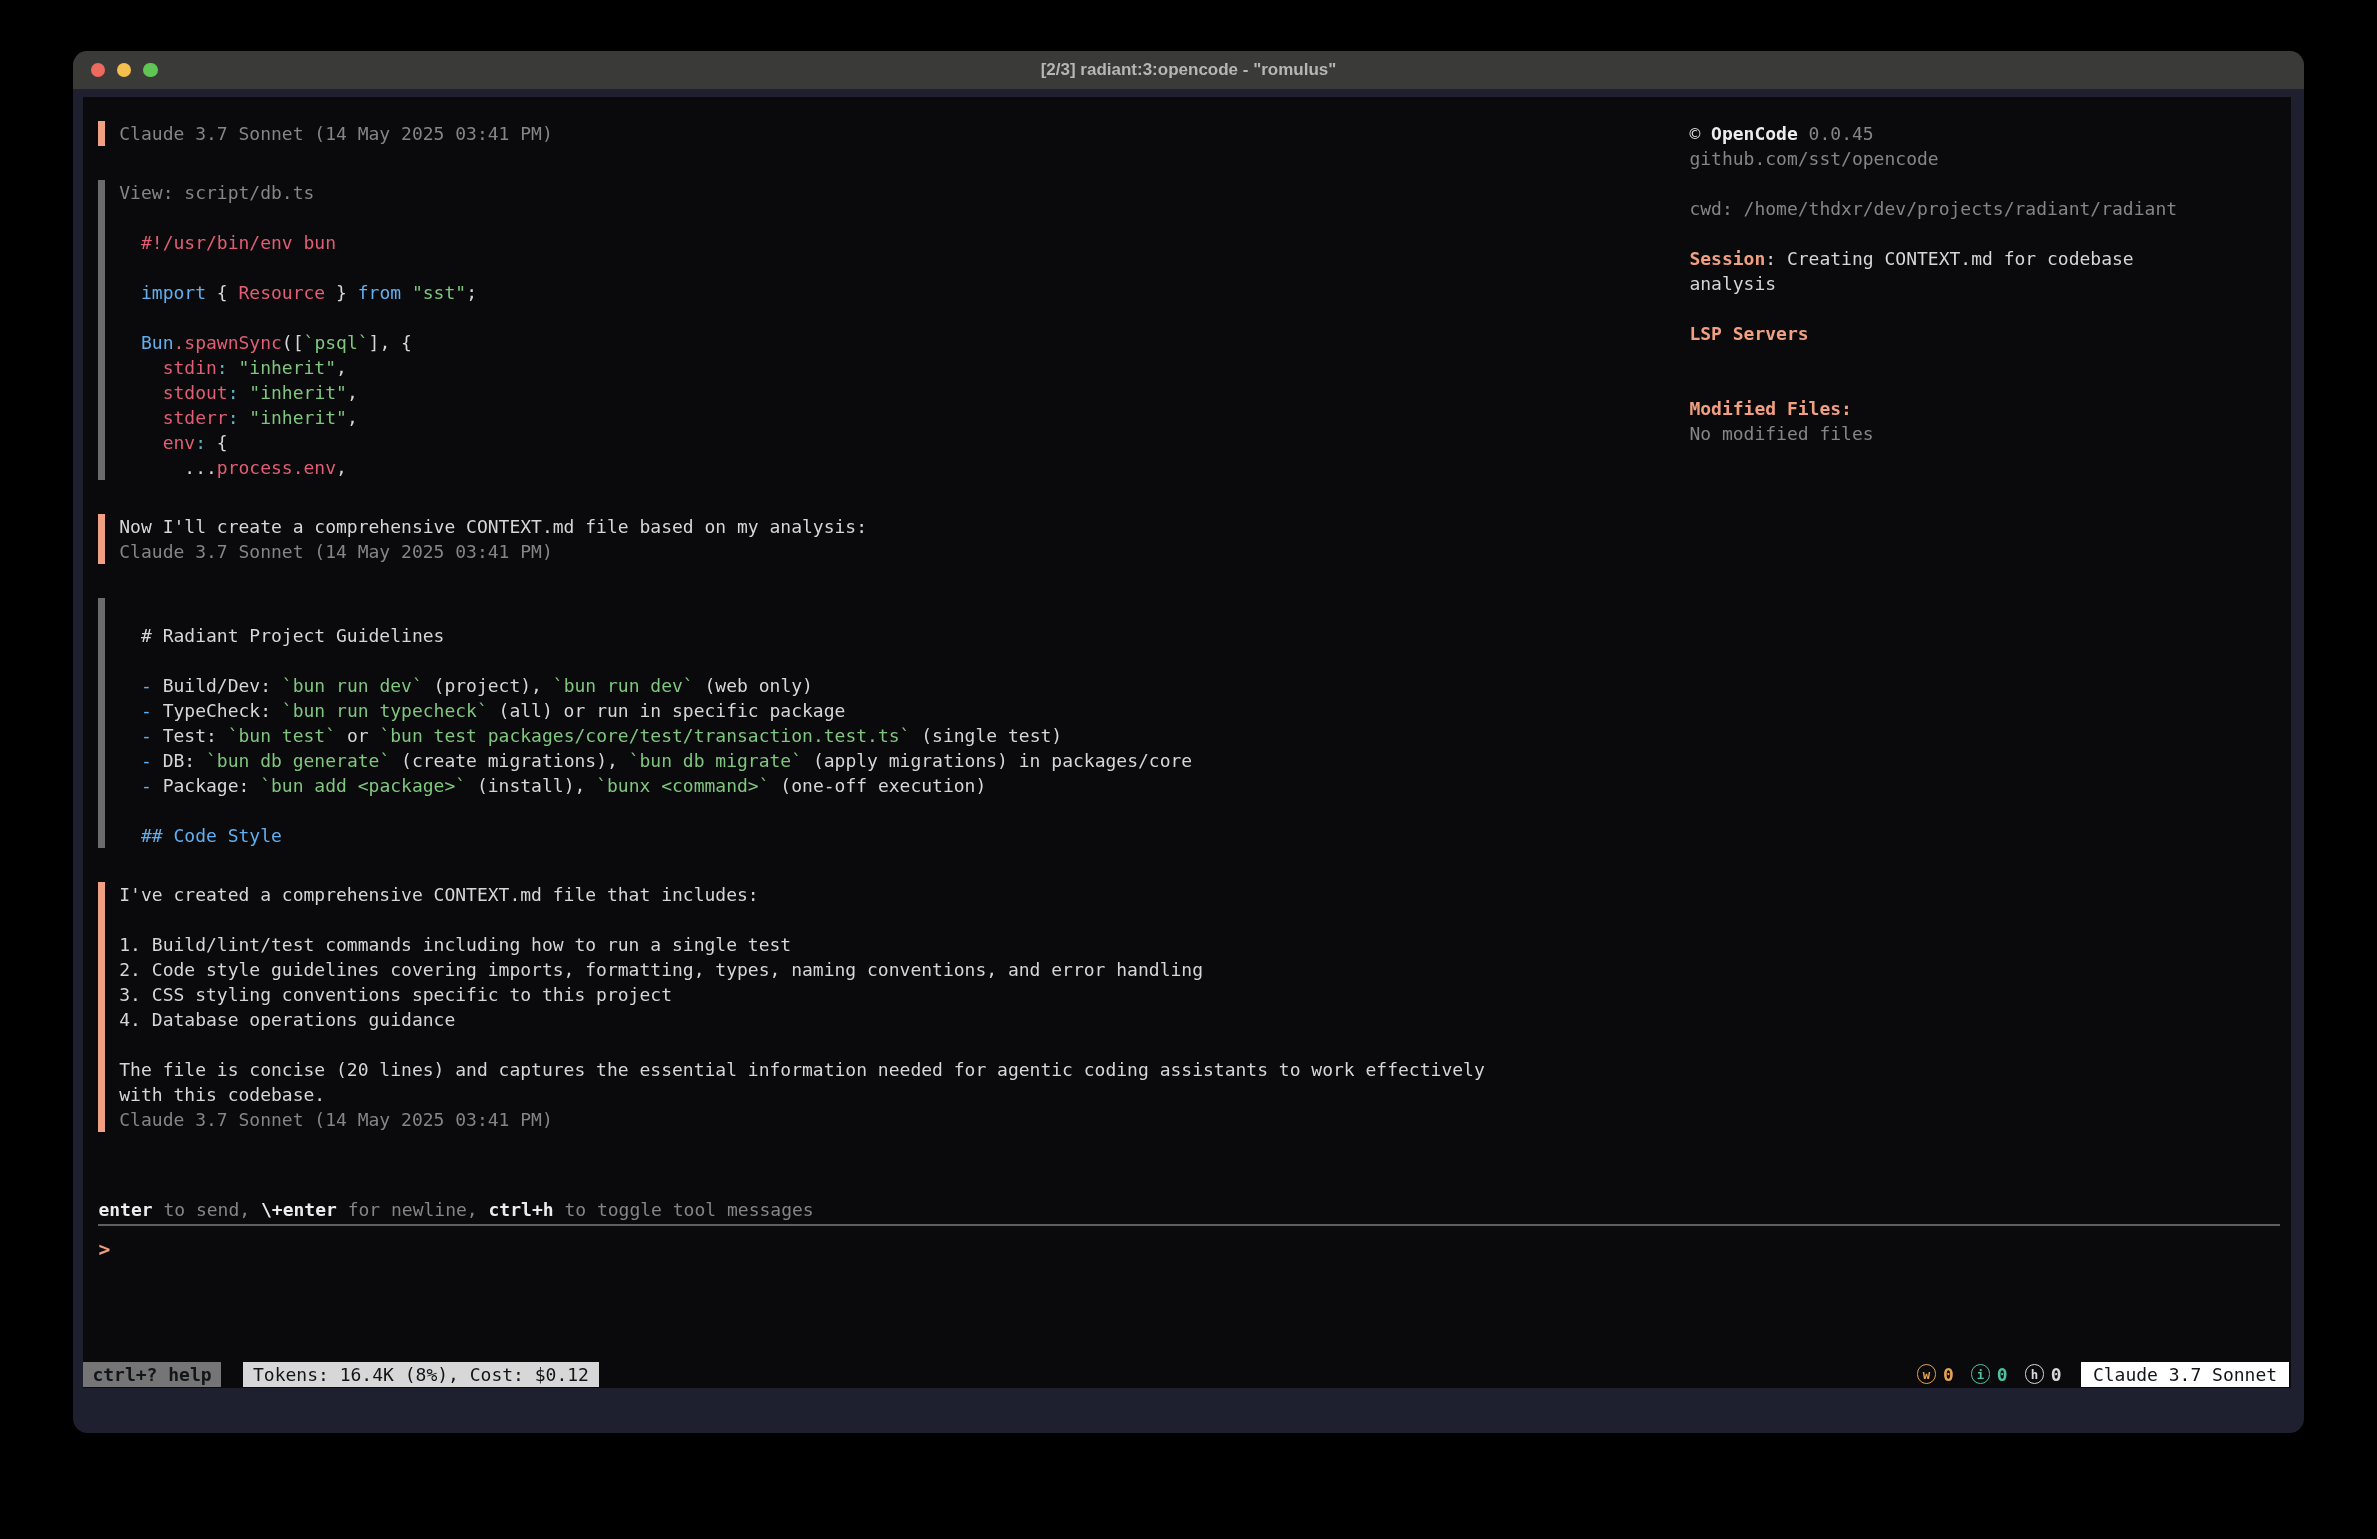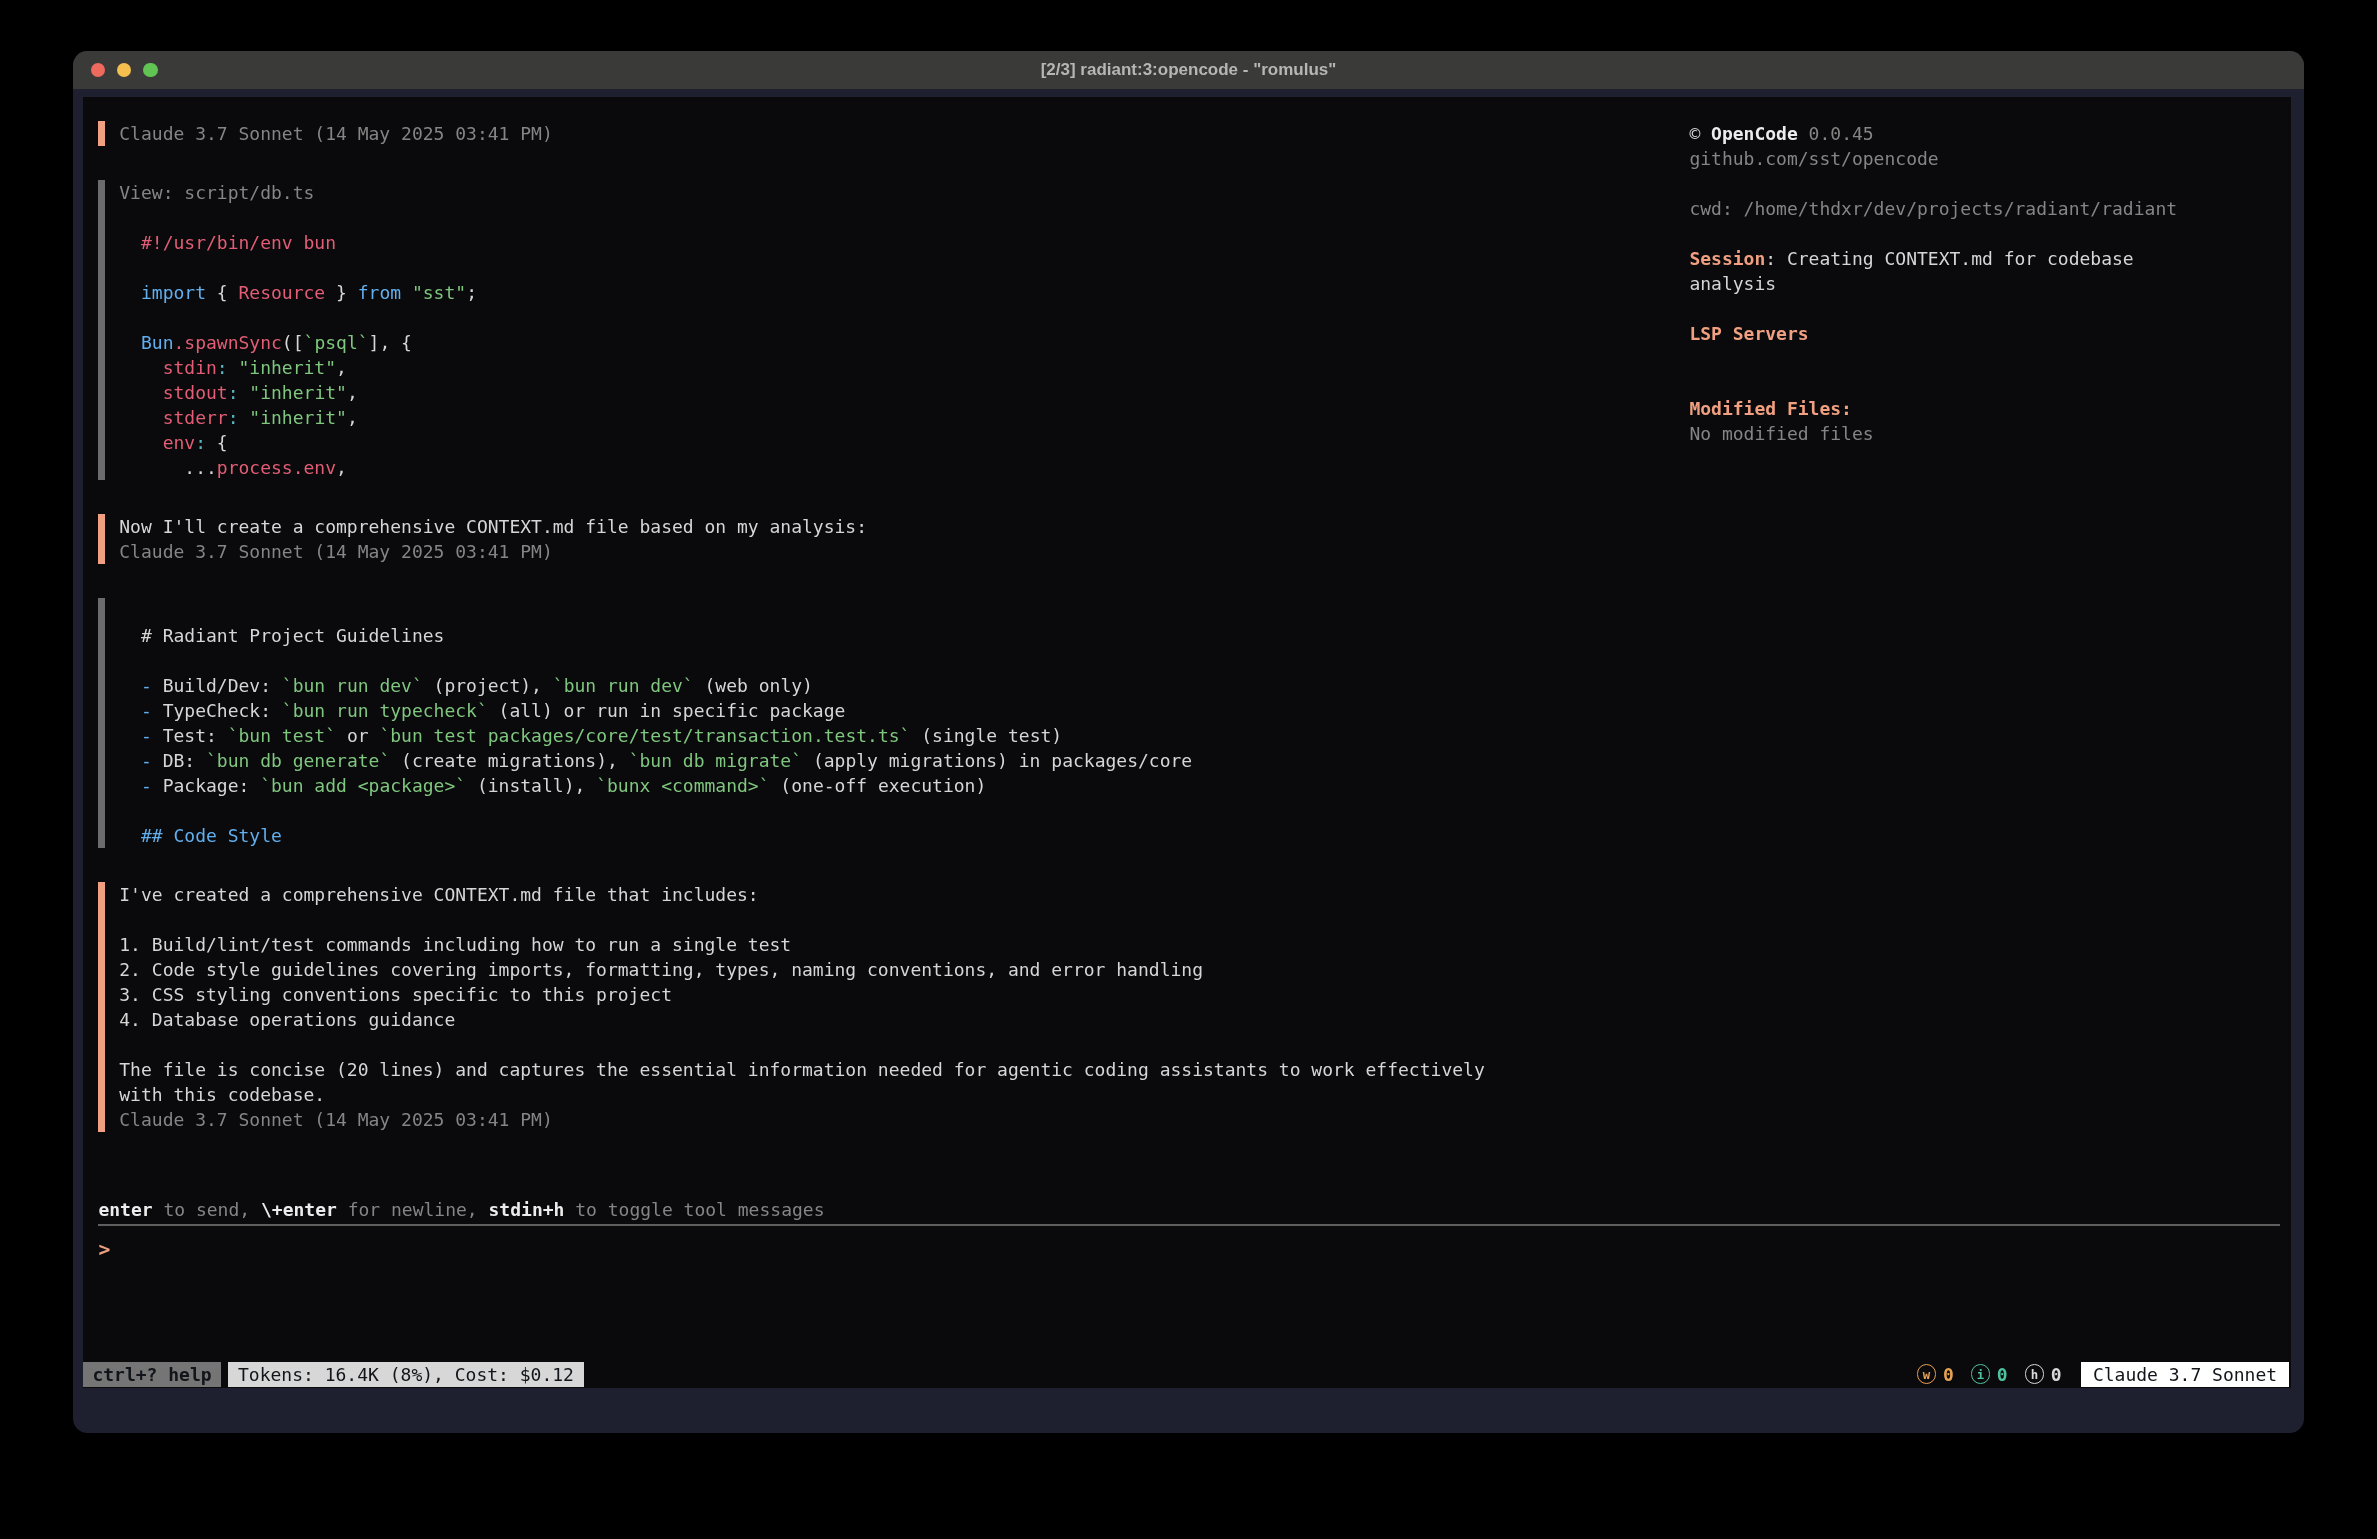--- a/index.html
+++ b/index.html
@@ -37,21 +37,21 @@
   .block-lines { padding-left:14.4px; }
 
   .hint { position:absolute; left:15px; top:1100px; }
   .rule { position:absolute; left:15px; right:11.7px; top:1127px; height:2px; background:#5f5f5f; }
   .prompt { position:absolute; left:15px; top:1141px; font-size:19.6px; font-weight:bold; color:#f0a080; }
 
   .statusbar { position:absolute; left:0; right:2.6px; bottom:1.3px; height:25px;
                display:flex; align-items:center; font-size:18px; line-height:25px; }
   .badge { height:25px; white-space:pre; }
   .badge-help   { background:#757575; color:#111418; font-weight:bold; padding:0 9px; }
-  .badge-tokens { background:#d7d7d7; color:#111418; margin-left:7px; padding:0 10.4px; }
+  .badge-tokens { background:#d7d7d7; color:#111418; margin-left:22px; padding:0 10.4px; }
   .status-right { margin-left:auto; display:flex; align-items:center; gap:19.6px; }
   .diags { display:flex; align-items:center; gap:17px; }
   .diag { display:flex; align-items:center; gap:6.5px; font-weight:bold; }
   .diag-circle { width:19.6px; height:19.6px; border:1.3px solid currentColor; border-radius:50%;
                  display:flex; align-items:center; justify-content:center;
                  font-size:12.4px; font-weight:bold; }
   .diag-w { color:#e5a154; } .diag-i { color:#4ec3a0; } .diag-h { color:#d8d8d8; }
   .badge-model { background:#ffffff; color:#111418; padding:0 11.7px; }
 
   .sidebar { position:absolute; left:1606px; top:23.5px; width:587px; }
@@ -148,21 +148,21 @@
         <div class="line"><span class="c-orange c-bfg" style="font-weight: bold;">Session</span><span class="c-fg">: Creating CONTEXT.md for codebase</span></div>
         <div class="line"><span class="c-fg">analysis</span></div>
         <div class="line">&nbsp;</div>
         <div class="line"><span class="c-orange c-bfg" style="font-weight: bold;">LSP Servers</span></div>
         <div class="line">&nbsp;</div>
         <div class="line">&nbsp;</div>
         <div class="line"><span class="c-orange c-bfg" style="font-weight: bold;">Modified Files:</span></div>
         <div class="line"><span class="c-dim">No modified files</span></div>
       </div>
 
-    <div class="hint line" id="hint-line"><div class="line"><span class="c-bfg">enter</span><span class="c-dim"> to send, </span><span class="c-bfg">\+enter</span><span class="c-dim"> for newline, </span><span class="c-bfg">stdin+h</span><span class="c-dim"> to toggle tool messages</span></div></div>
+    <div class="hint line" id="hint-line"><div class="line"><span class="c-bfg">enter</span><span class="c-dim"> to send, </span><span class="c-bfg">\+enter</span><span class="c-dim"> for newline, </span><span class="c-bfg">ctrl+h</span><span class="c-dim"> to toggle tool messages</span></div></div>
 
     <div class="rule"></div>
 
     <div class="prompt">
       <span>&gt;</span>
     </div>
 
     <div class="statusbar">
       <span class="badge badge-help">ctrl+? help</span>
       <span class="badge badge-tokens">Tokens: 16.4K (8%), Cost: $0.12</span>

